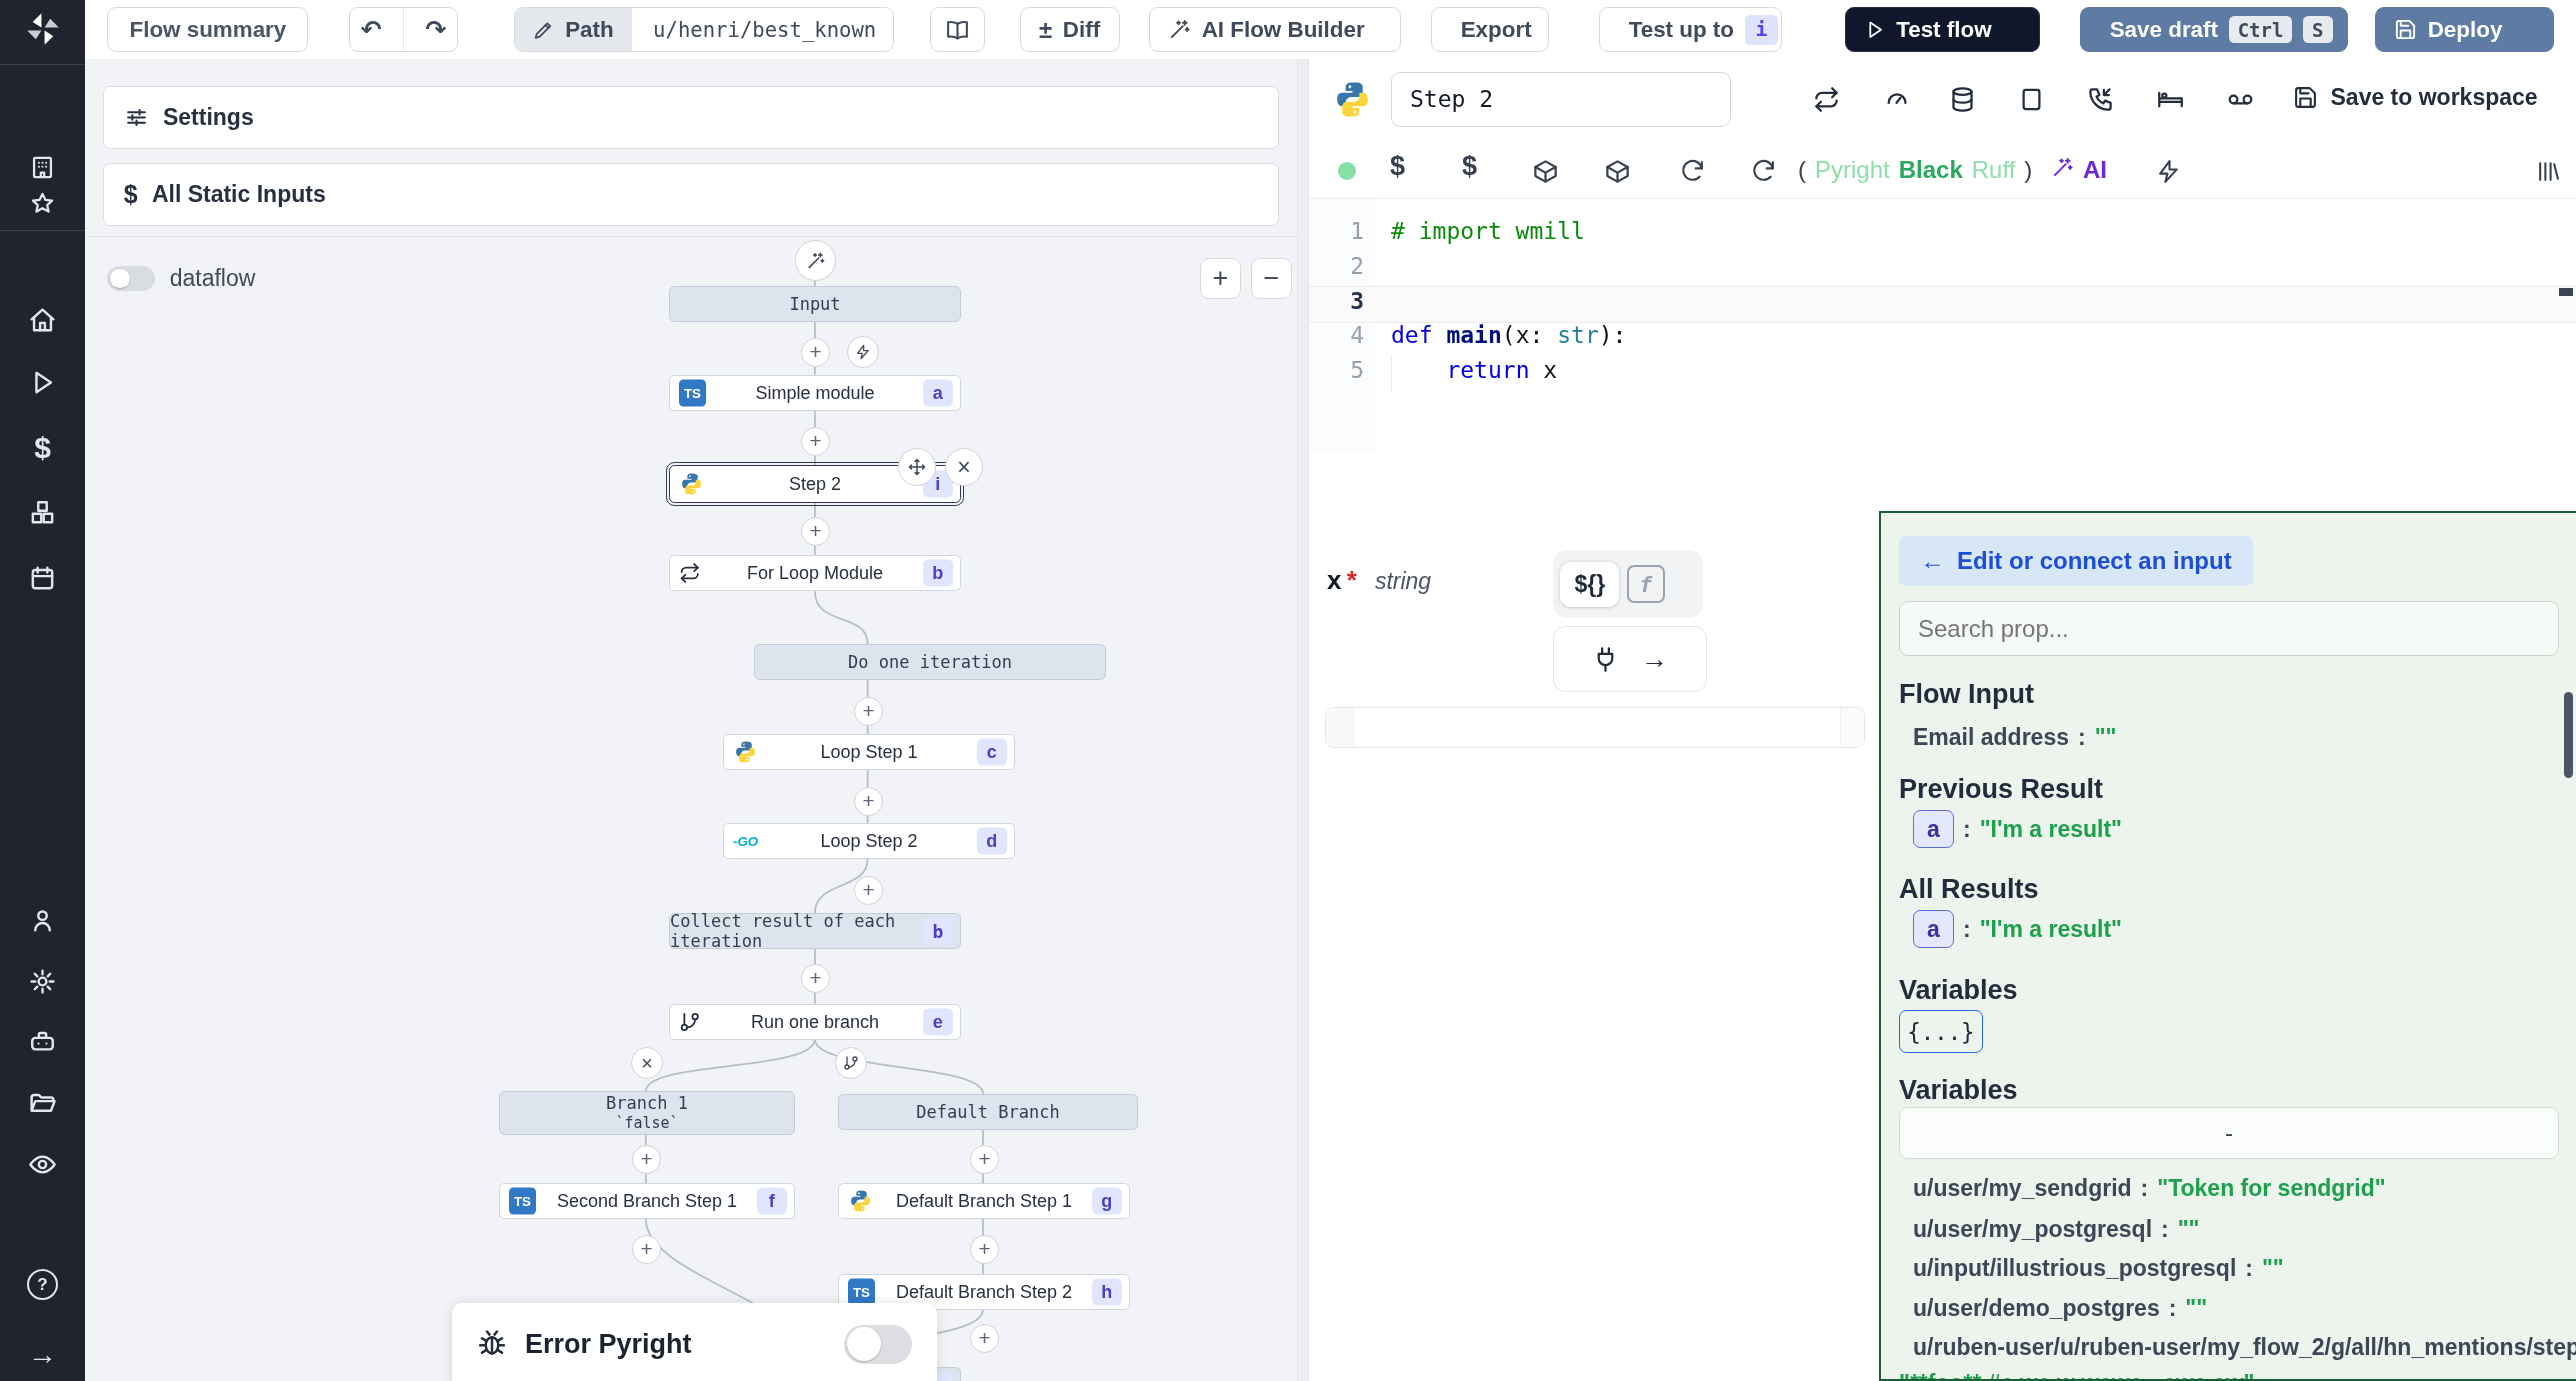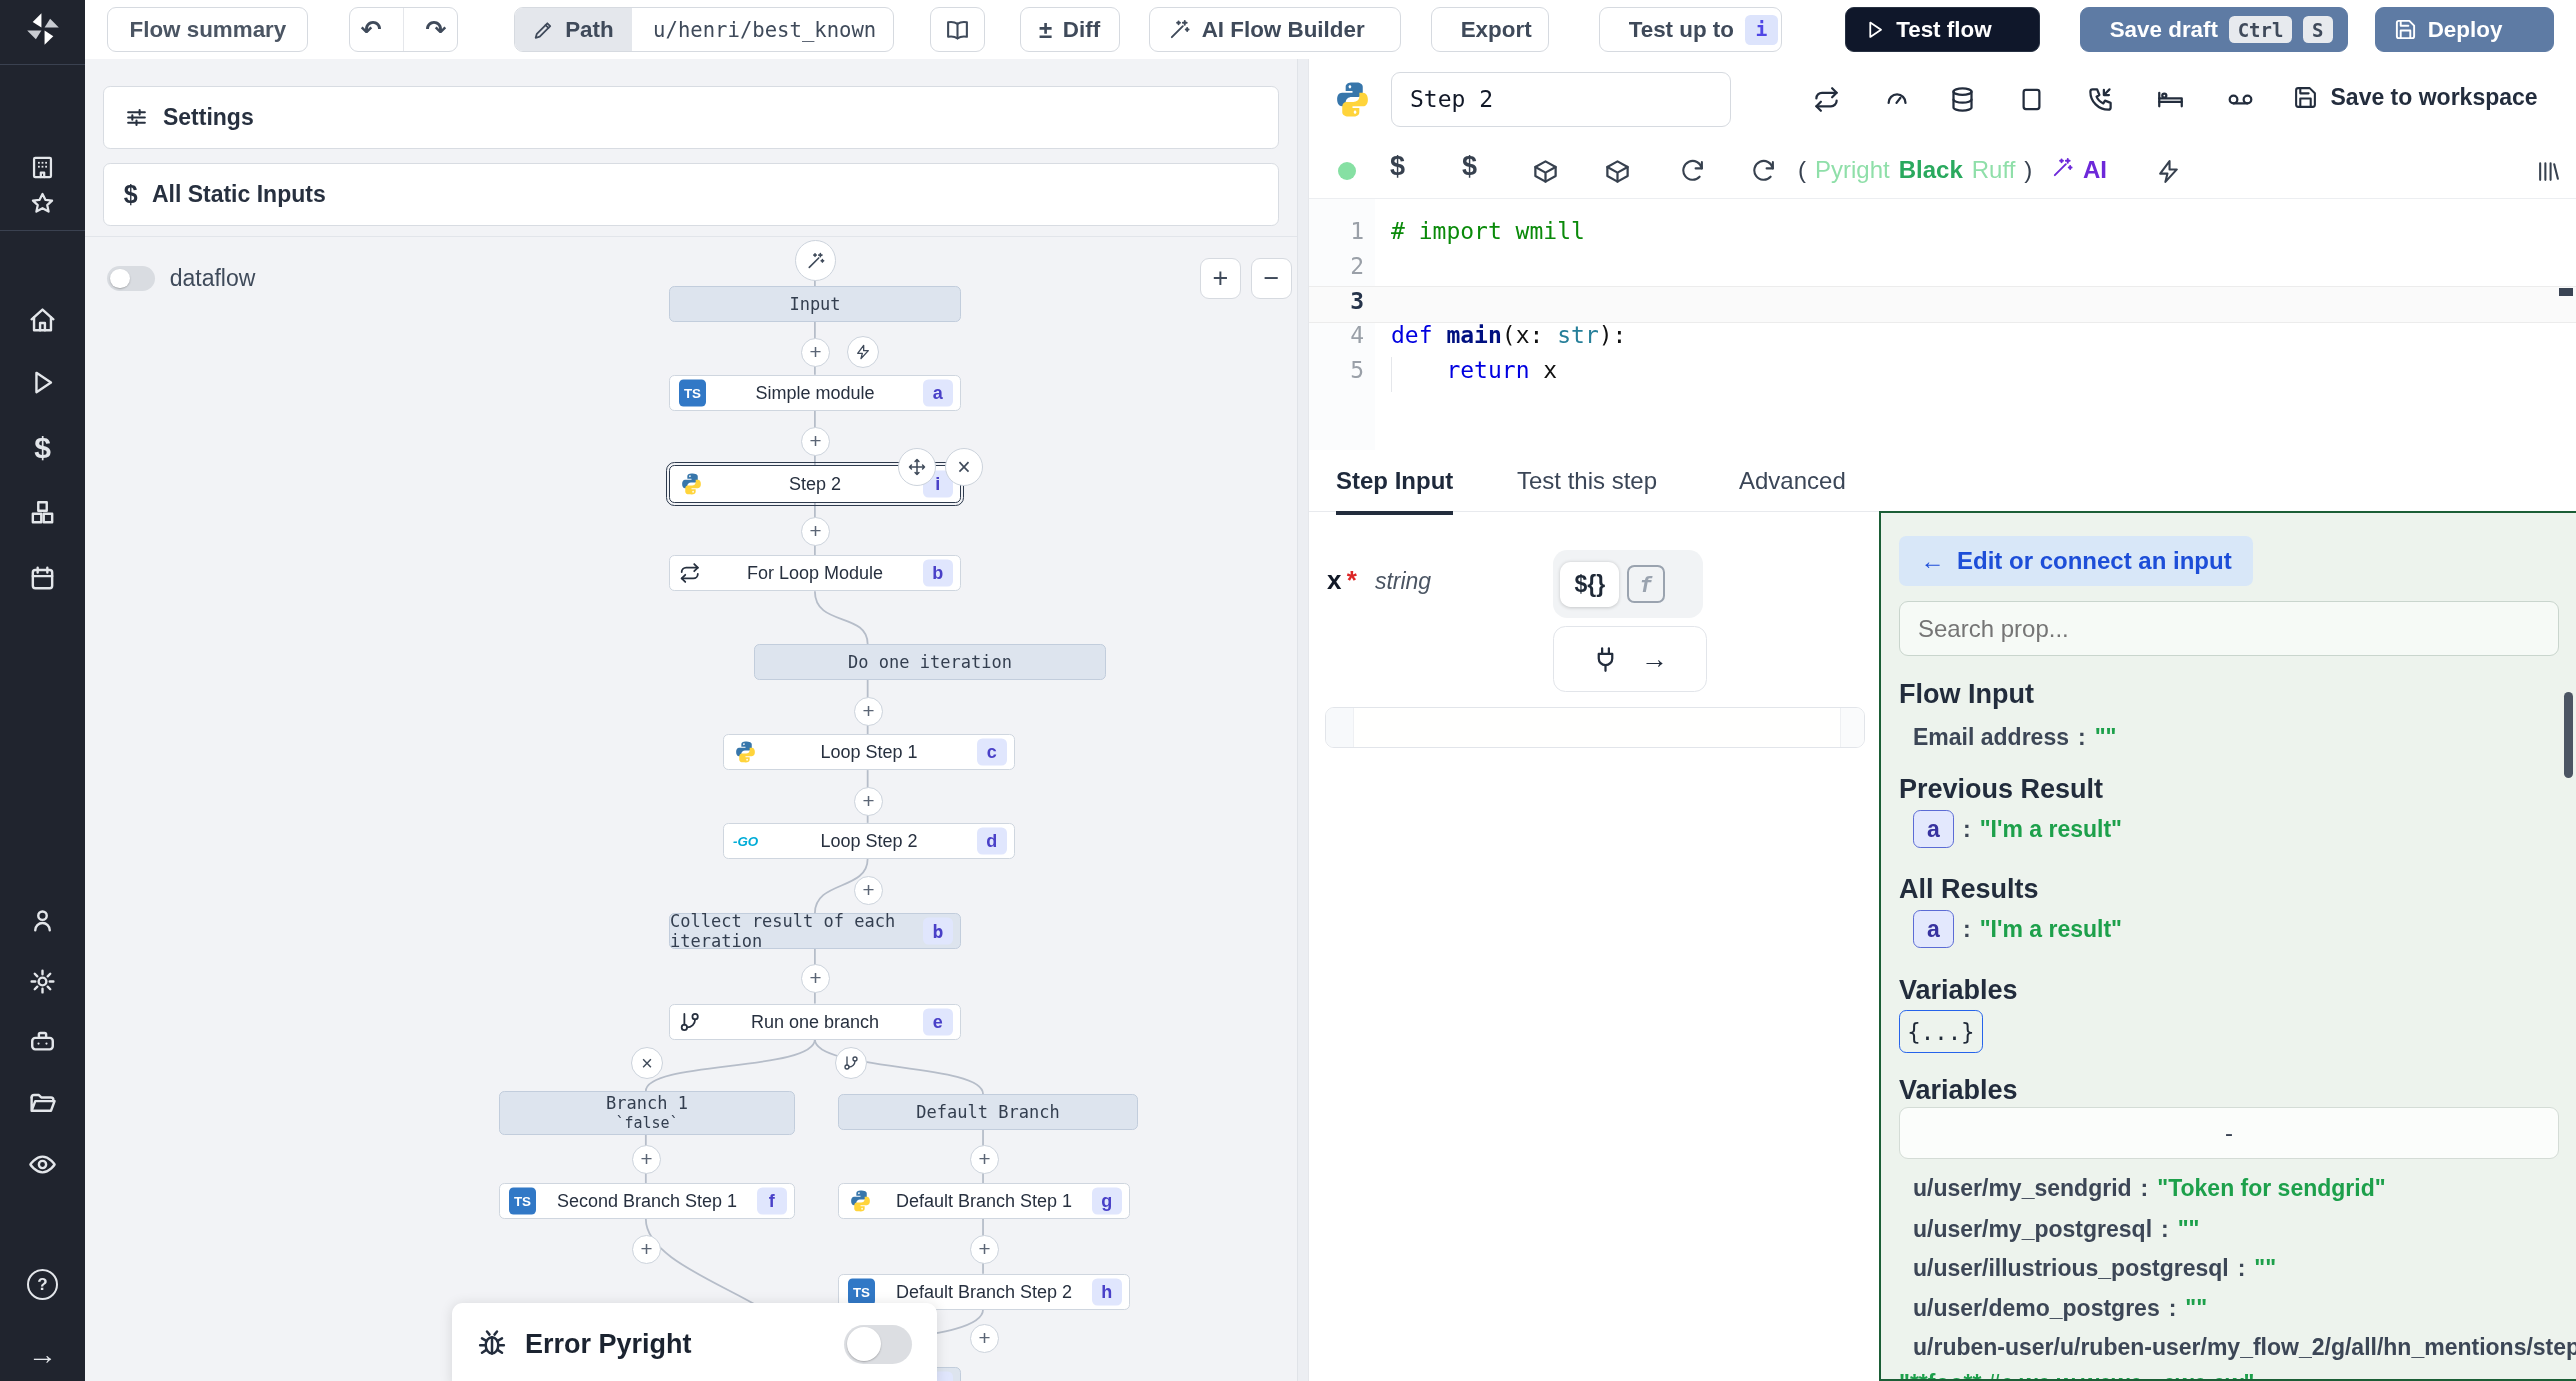--- a/index.html
+++ b/index.html
@@ -696,31 +696,20 @@
       <span class="lnum mono" style="top:89px;color:#25334a;font-weight:700">3</span>
       <span class="lnum mono" style="top:123px">4</span>
       <span class="lnum mono" style="top:158px">5</span>
       <span class="cline mono cm" style="top:19px"># import wmill</span>
       <span class="cline mono" style="top:123px"><span class="kw">def</span><span class="fn"> main</span><span>(x: </span><span class="ty">str</span><span>):</span></span>
       <span class="cline mono" style="top:158px"><span>    </span><span class="kw">return</span><span> x</span></span>
       <span class="abs" style="left:82px;top:158px;width:0.9px;height:35px;background:#e5e7eb"></span>
       <span class="abs" style="right:3.6px;top:89px;width:14.3px;height:8px;background:#3a4454"></span>
     </div>
 
-    <div class="abs" style="left:0;top:391px;width:1268px;height:61px;border-bottom:0.9px solid #e8eaee;background:#fff">
-      <span class="tab on" style="left:27px">
-          <span>Step Input</span>
-        </span>
-      <span class="tab" style="left:208px">
-          <span>Test this step</span>
-        </span>
-      <span class="tab" style="left:430px">
-          <span>Advanced</span>
-        </span>
-    </div>
 
     <div class="abs" style="left:18px;top:506px;display:flex;align-items:baseline;gap:5.4px">
       <span style="font-size:26px;font-weight:700;color:#111827">x</span>
       <span style="font-size:26px;font-weight:700;color:#dc2626">*</span>
       <span style="font-size:23px;font-style:italic;color:#4b5563;margin-left:12.5px">string</span>
     </div>
     <div class="abs" style="left:244px;top:491px;width:150px;height:68px;background:#f1f3f5;border-radius:14.3px;display:flex;align-items:center;padding:0 7.2px;gap:7.2px;box-sizing:border-box">
       <span style="background:#fff;border-radius:10.7px;box-shadow:0 0.9px 3.6px rgba(0,0,0,.18);padding:9px 14.3px;font-size:23px;font-weight:700;color:#1f2937">${}</span>
       <span style="width:34px;height:34px;border:2.2px solid #9aa3af;border-radius:7.2px;color:#9aa3af;display:flex;align-items:center;justify-content:center;font-size:21.5px;font-style:italic;font-weight:700" class="mono">f</span>
     </div>
@@ -766,21 +755,21 @@
           <span class="mono">{...}</span>
         </div>
 
       <div class="gh" style="top:562px">Variables</div>
       <div class="abs" style="left:18px;top:594px;width:660px;height:52px;background:#fbfdfb;border:0.9px solid #d4dcd6;border-radius:9px;display:flex;align-items:center;justify-content:center;font-size:24px;color:#374151;box-sizing:border-box">
           <span>-</span>
         </div>
 
       <div class="grow" style="top:662px"><span>u/user/my_sendgrid</span><span class="gsep">:</span><span class="gval">"Token for sendgrid"</span></div>
       <div class="grow" style="top:703px"><span>u/user/my_postgresql</span><span class="gsep">:</span><span class="gval">""</span></div>
-      <div class="grow" style="top:742px"><span>u/user/illustrious_postgresql</span><span class="gsep">:</span><span class="gval">""</span></div>
+      <div class="grow" style="top:742px"><span>u/input/illustrious_postgresql</span><span class="gsep">:</span><span class="gval">""</span></div>
       <div class="grow" style="top:782px"><span>u/user/demo_postgres</span><span class="gsep">:</span><span class="gval">""</span></div>
       <div class="grow" style="top:821px"><span>u/ruben-user/u/ruben-user/my_flow_2/g/all/hn_mentions/step-0</span></div>
       <div class="grow" style="top:857px;left:18px"><span class="gval">"**foo** #e we w wewe - ewe ew"</span></div>
 
       <span class="abs" style="right:2.7px;top:179px;width:9px;height:86px;background:#4b5563;border-radius:4.5px"></span>
     </div>
   </section>
 
 </div>
 

